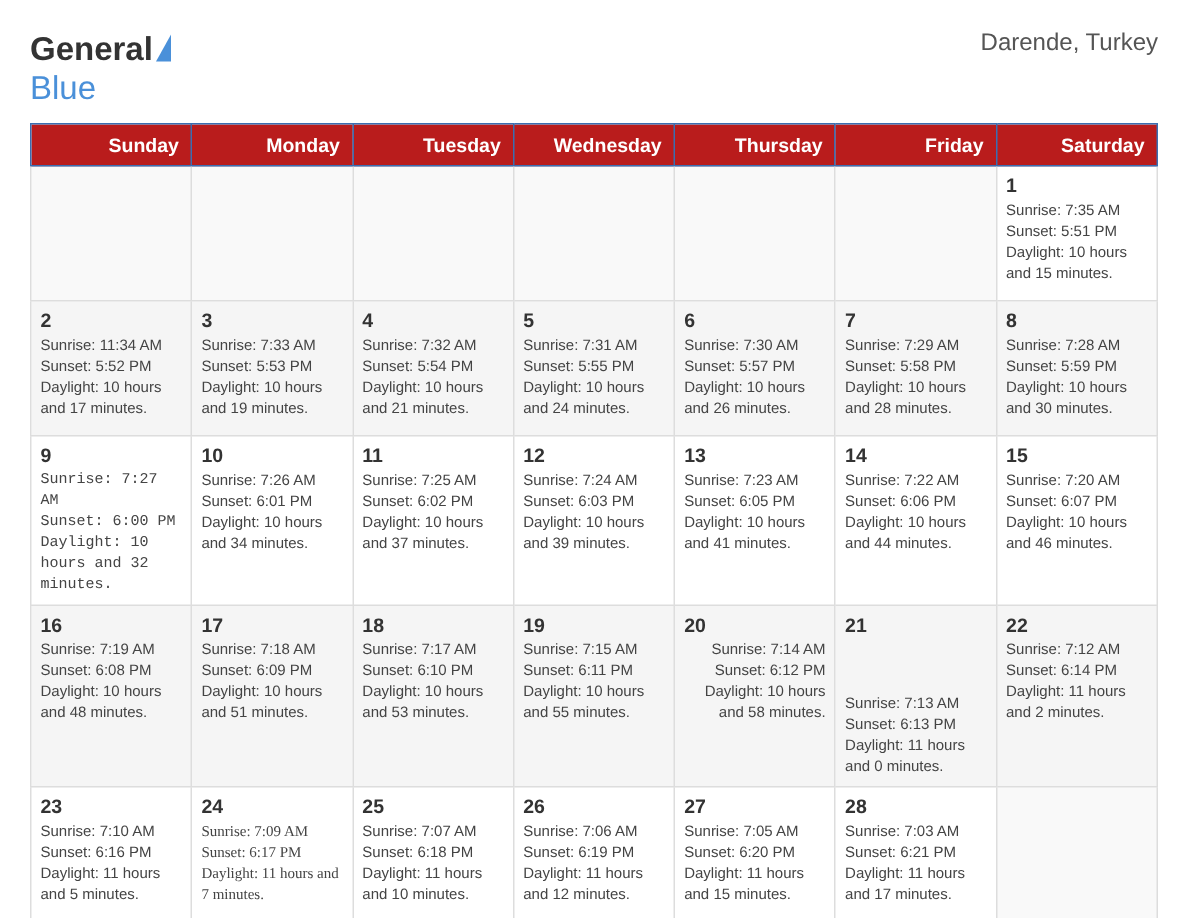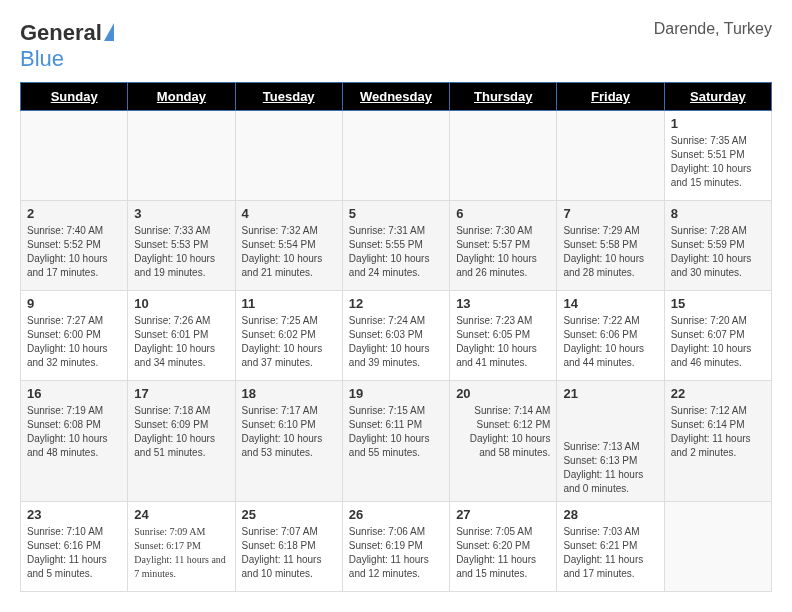--- a/index.html
+++ b/index.html
@@ -54,28 +54,27 @@
     .location {
       font-size: 16px;
       color: #555;
     }
     .calendar {
       width: 100%;
       border-collapse: collapse;
       border: 1px solid #ccc;
     }
     .calendar th {
-      background-color: #000000;
+      background-color: #b91c1c;
       color: white;
-      text-align: center;
+      text-align: right;
       padding: 6px 8px;
       font-size: 13px;
       font-weight: bold;
       border: 1px solid #3a6eb1;
-      text-decoration: underline;
     }
     .calendar td {
       width: 107px;
       height: 90px;
       vertical-align: top;
       padding: 5px 6px;
       border: 1px solid #ddd;
       font-size: 10.5px;
       color: #333;
       background: #fff;
@@ -141,21 +140,21 @@
         <td>
           <span class="day-number">1</span>
           <div class="day-info" style="white-space: pre-line;">Sunrise: 7:35 AM
 Sunset: 5:51 PM
 Daylight: 10 hours and 15 minutes.</div>
         </td>
       </tr>
       <tr>
         <td>
           <span class="day-number">2</span>
-          <div class="day-info" style="white-space: pre-line;">Sunrise: 7:40 AM
+          <div class="day-info" style="white-space: pre-line;">Sunrise: 11:34 AM
 Sunset: 5:52 PM
 Daylight: 10 hours and 17 minutes.</div>
         </td>
         <td>
           <span class="day-number">3</span>
           <div class="day-info" style="white-space: pre-line;">Sunrise: 7:33 AM
 Sunset: 5:53 PM
 Daylight: 10 hours and 19 minutes.</div>
         </td>
         <td>
@@ -185,21 +184,21 @@
         <td>
           <span class="day-number">8</span>
           <div class="day-info" style="white-space: pre-line;">Sunrise: 7:28 AM
 Sunset: 5:59 PM
 Daylight: 10 hours and 30 minutes.</div>
         </td>
       </tr>
       <tr>
         <td>
           <span class="day-number">9</span>
-          <div class="day-info" style="white-space: pre-line;">Sunrise: 7:27 AM
+          <div class="day-info" style="white-space: pre-line; font-family: Liberation Mono, monospace;">Sunrise: 7:27 AM
 Sunset: 6:00 PM
 Daylight: 10 hours and 32 minutes.</div>
         </td>
         <td>
           <span class="day-number">10</span>
           <div class="day-info" style="white-space: pre-line;">Sunrise: 7:26 AM
 Sunset: 6:01 PM
 Daylight: 10 hours and 34 minutes.</div>
         </td>
         <td>

